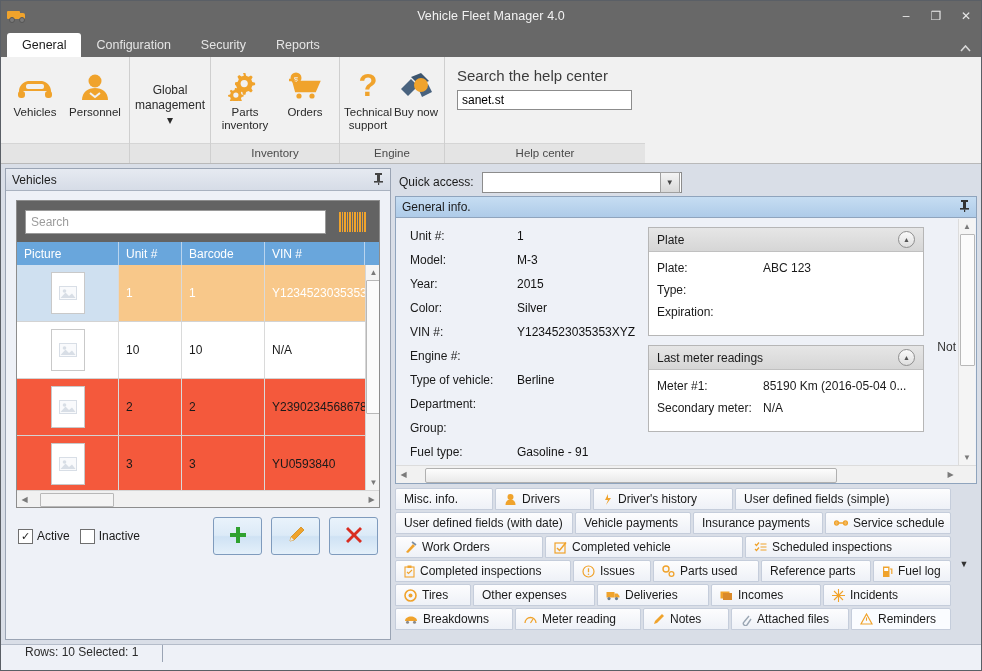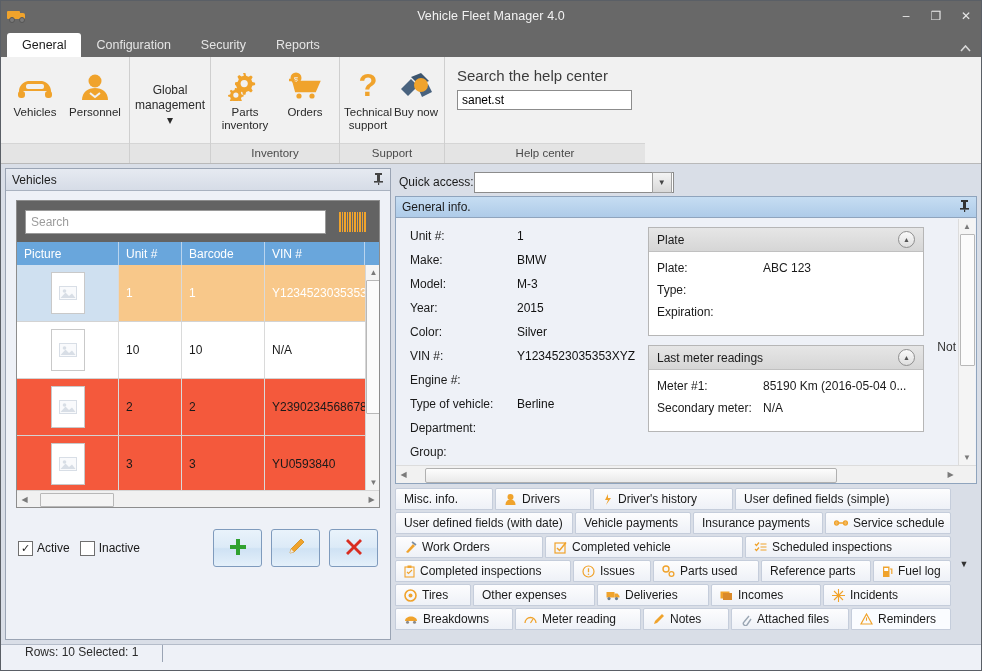--- a/index.html
+++ b/index.html
@@ -46,21 +46,21 @@
   .help-label{font-size:15px;color:#3c3c3c;margin-bottom:6px;}
   .help-input{width:175px;height:20px;border:1px solid #8c8c8c;background:#fff;font-size:12px;padding:0 4px;box-sizing:border-box;font-family:"Liberation Sans",sans-serif;}
 
   
   .work{position:absolute;left:0;right:0;top:163px;bottom:26px;background:#d9dee7;padding:4px;box-sizing:border-box;display:flex;}
 
   
   .leftpanel{width:386px;background:#eef1f7;border:1px solid #9aa4b4;box-sizing:border-box;display:flex;flex-direction:column;margin-right:4px;}
   .panel-head{height:21px;background:linear-gradient(#e6eaf1,#d6dce7);border-bottom:1px solid #a9b2c0;display:flex;align-items:center;padding:0 6px;font-size:12px;color:#1c1c1c;}
   .pin{margin-left:auto;font-size:12px;color:#333;transform:rotate(0deg);}
-  .grid-wrap{margin:9px 10px 12px 10px;border:1px solid #8d8d8d;background:#fff;flex:none;height:306px;display:flex;flex-direction:column;}
+  .grid-wrap{margin:9px 10px 0 10px;border:1px solid #8d8d8d;background:#fff;flex:none;height:306px;display:flex;flex-direction:column;}
   .grid-search{height:41px;background:#636363;display:flex;align-items:center;padding:0 8px;}
   .searchbox{flex:1;height:22px;border:1px solid #9a9a9a;background:#fff;display:flex;align-items:center;padding:0 5px;color:#9c9c9c;font-size:12px;}
   .barcode{width:36px;height:21px;margin-left:9px;display:flex;align-items:center;justify-content:center;}
   .bc-stripe{width:2px;height:20px;background:#f0a32c;margin-right:1px;}
   .bc-stripe.thin{width:1px;}
   .grid-head{display:flex;height:23px;background:#69a6dc;color:#fff;font-size:12px;}
   .gh{display:flex;align-items:center;padding:0 7px;border-right:1px solid #b9d4ee;box-sizing:border-box;}
   .gh.c0{width:102px;} .gh.c1{width:63px;} .gh.c2{width:83px;} .gh.c3{width:100px;} .gh.c4{flex:1;border-right:none;}
   .grid-body{flex:1;overflow:hidden;position:relative;display:flex;}
   .rows{flex:1;}
@@ -79,21 +79,21 @@
   .hs-thumb{position:absolute;left:8px;top:0;width:72px;height:12px;background:#f4f4f4;border:1px solid #b8b8b8;border-radius:1px;}
   .panel-foot{padding:9px 12px 0 12px;display:flex;align-items:center;}
   .chk{display:flex;align-items:center;margin-right:10px;font-size:12px;}
   .box{width:13px;height:13px;border:1px solid #6f6f6f;background:#fff;margin-right:4px;display:flex;align-items:center;justify-content:center;font-size:11px;color:#1a1a1a;}
   .actbtns{margin-left:auto;display:flex;gap:9px;}
   .abtn{width:47px;height:36px;border:1px solid #7f9bbd;border-radius:3px;background:linear-gradient(#e9f3fb 0%,#dceaf7 48%,#cfe2f4 52%,#e4f0fa 100%);display:flex;align-items:center;justify-content:center;}
 
   
   .rightarea{flex:1;display:flex;flex-direction:column;min-width:0;}
   .qaccess{height:28px;display:flex;align-items:center;padding-left:4px;}
-  .qa-label{font-size:12px;margin-right:0;}
+  .qa-label{font-size:12px;margin-right:8px;}
   .combo{width:200px;height:21px;border:1px solid #8c8c8c;background:#fff;display:flex;align-items:center;box-sizing:border-box;}
   .combo .val{flex:1;padding:0 4px;font-size:12px;}
   .combo .drop{width:18px;height:19px;margin:0 1px 0 0;background:linear-gradient(#f4f4f4,#d8d8d8);border:1px solid #a0a0a0;display:flex;align-items:center;justify-content:center;color:#444;font-size:8px;}
   .infopanel{flex:none;height:288px;border:1px solid #8fa4bd;background:#eef1f7;display:flex;flex-direction:column;box-sizing:border-box;}
   .info-head{height:20px;background:linear-gradient(#c6ddf2,#aecbe8);border-bottom:1px solid #8fa4bd;display:flex;align-items:center;padding:0 6px;font-size:12px;}
   .info-body{flex:1;display:flex;overflow:hidden;position:relative;}
   .info-left{width:250px;padding:11px 0 0 14px;box-sizing:border-box;}
   .frow{display:flex;height:24px;align-items:flex-start;font-size:12px;}
   .fkey{width:107px;color:#1a1a1a;}
   .fval{color:#111;}
@@ -240,21 +240,21 @@
             <svg width="34" height="30" viewBox="0 0 34 30">
                 <path d="M2 18 L12 8 L19 15 L9 25 Z" fill="#49637f"></path>
                 <path d="M12 6 L22 2 L30 10 L20 14 Z" fill="#3d556e"></path>
                 <path d="M19 17 L29 13 L33 21 L23 26 Z" fill="#49637f"></path>
                 <circle class="o" cx="22" cy="14" r="7"></circle>
               </svg>
           </div>
           <div class="lbl">Buy now</div>
         </div>
       </div>
-      <div class="rgroup-label">Support</div>
+      <div class="rgroup-label">Engine</div>
     </div>
 
     <div class="rgroup helpgroup">
       <div class="help-inner">
         <div class="help-label">Search the help center</div>
         <input class="help-input" type="text" value="sanet.st" style="">
       </div>
       <div class="rgroup-label">Help center</div>
     </div>
 
@@ -443,24 +443,20 @@
         </div>
 
         <div class="info-body">
 
           <div class="info-left">
             <div class="frow">
                 <span class="fkey">Unit #:</span>
                 <span class="fval">1</span>
               </div>
             <div class="frow">
-                <span class="fkey">Make:</span>
-                <span class="fval">BMW</span>
-              </div>
-            <div class="frow">
                 <span class="fkey">Model:</span>
                 <span class="fval">M-3</span>
               </div>
             <div class="frow">
                 <span class="fkey">Year:</span>
                 <span class="fval">2015</span>
               </div>
             <div class="frow">
                 <span class="fkey">Color:</span>
                 <span class="fval">Silver</span>

